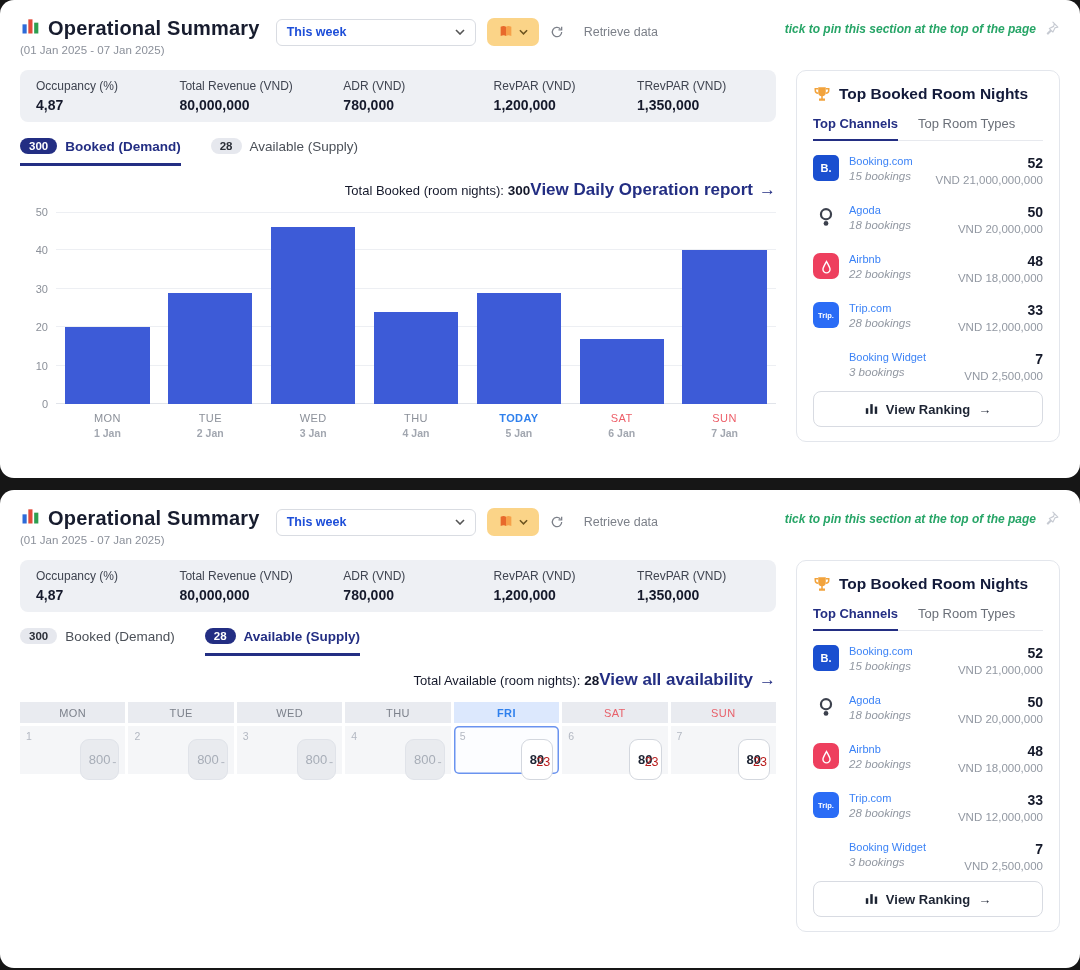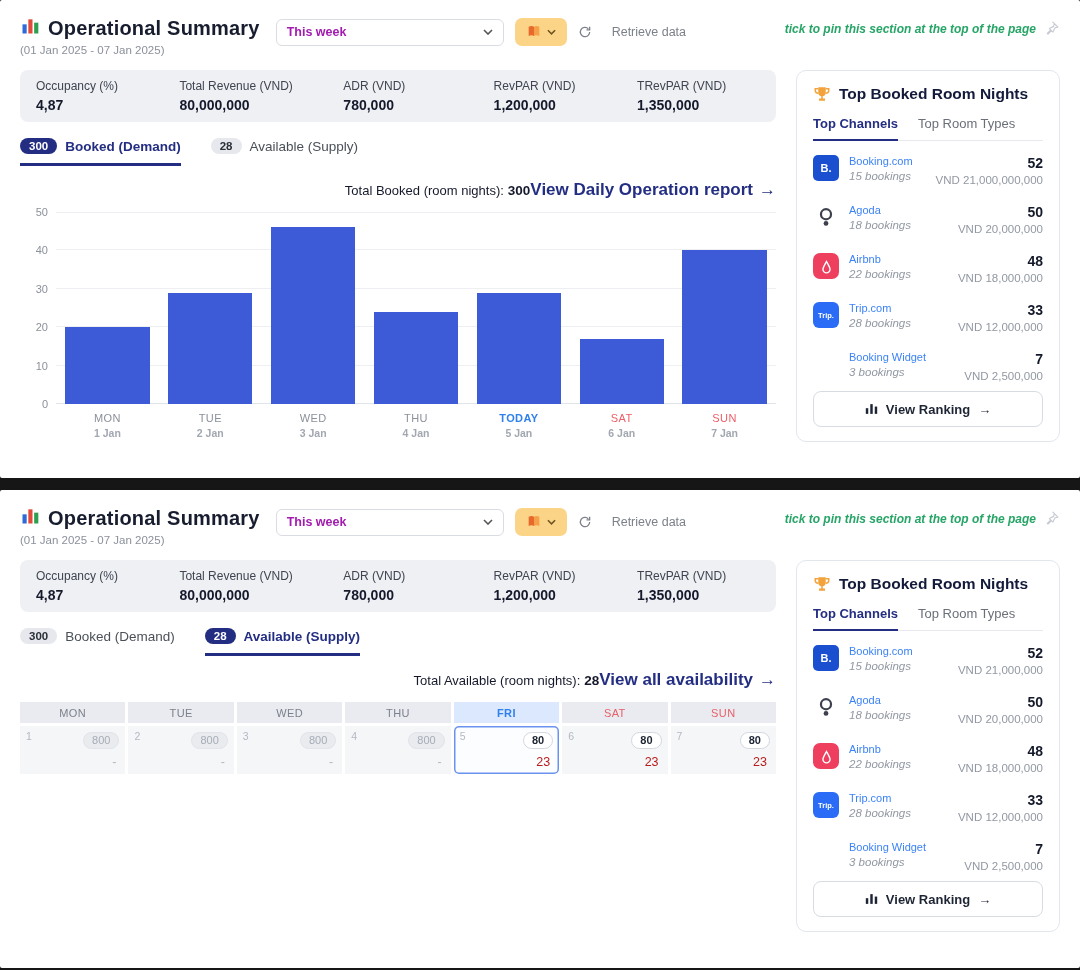--- a/index.html
+++ b/index.html
@@ -5,37 +5,37 @@
   * { box-sizing: border-box; }
   html, body { margin: 0; padding: 0; }
   body {
     width: 1080px;
     background: #161616;
     font-family: "Liberation Sans", sans-serif;
     color: #1d2433;
   }
   .card {
     background: #fff;
-    border-radius: 2px;
+    border-radius: 14px;
     padding: 16px 20px 18px;
     min-height: 478px;
   }
   .card + .card { margin-top: 12px; }
 
   
   .card-header { display: flex; align-items: flex-start; }
   .title-group { margin-right: 16px; }
   .title-row { display: flex; align-items: center; gap: 8px; }
   .title-row h1 { font-size: 20px; margin: 0; color: #171c2e; letter-spacing: .2px; }
   .date-range { font-size: 11.5px; color: #8b909a; margin-top: 4px; }
   .hdr-controls { display: flex; align-items: center; gap: 11px; margin-top: 2px; }
   .select {
-    width: 228px; height: 27px; border: 1px solid #d9dce2; border-radius: 6px;
+    width: 200px; height: 27px; border: 1px solid #d9dce2; border-radius: 6px;
     display: flex; align-items: center; justify-content: space-between;
-    padding: 0 10px; font-size: 12.5px; font-weight: 700; color: #a21caf; cursor: pointer;
+    padding: 0 10px; font-size: 12.5px; font-weight: 700; color: #1d4ed8; cursor: pointer;
     background: #fff;
   }
   .book-btn {
     width: 52px; height: 28px; background: #fbd488; border: none; border-radius: 7px;
     display: flex; align-items: center; justify-content: center; gap: 5px; cursor: pointer;
   }
   .retrieve { display: flex; align-items: center; gap: 20px; font-size: 12.5px; color: #7c8089; cursor: pointer; }
   .pin-hint { margin-left: auto; display: flex; align-items: center; gap: 7px; margin-top: 4px; }
   .pin-hint .hint-text { font-size: 12px; font-style: italic; font-weight: 600; color: var(--green, #27a567); }
 
@@ -110,21 +110,21 @@
 
   
   .cal { margin-top: 12px; }
   .cal-grid { display: grid; grid-template-columns: repeat(7, 1fr); gap: 3px; }
   .cal-grid.body { margin-top: 3px; }
   .hcell { height: 21px; background: #e9ebf0; display: flex; align-items: center; justify-content: center; font-size: 11px; color: #7c818b; letter-spacing: .4px; }
   .hcell.today { background: #dce8fd; color: var(--today, #2f80ed); font-weight: 700; }
   .hcell.weekend { color: #e8606a; }
   .ccell { position: relative; background: #f5f6f8; height: 48px; cursor: pointer; }
   .ccell .day { position: absolute; top: 4px; left: 6px; font-size: 10.5px; color: #b3b8c2; }
-  .cpill { position: absolute; top: 6px; right: 6px; font-size: 11px; line-height: 15px; padding: 0 8px; border-radius: 9px; background: #e9ebef; color: #a7adb7; border: 1px solid #e0e3e9; }
+  .cpill { position: absolute; top: 13px; right: 6px; font-size: 13px; line-height: 15px; padding: 12px 8px; border-radius: 9px; background: #e9ebef; color: #a7adb7; border: 1px solid #e0e3e9; }
   .ccell.avail .cpill { background: #fff; border-color: #d3d7de; color: #1d2433; font-weight: 600; }
   .cval { position: absolute; bottom: 5px; right: 9px; font-size: 12.5px; color: #b3b8c2; }
   .ccell.avail .cval { color: #b91c1c; font-weight: 400; }
   .ccell.today { background: #fcfdff; border-radius: 5px; box-shadow: inset 0 0 0 1.5px #6a93ef; }
 </style>
 </head>
 <body>
 
 <section class="card">
   <div class="card-header">

